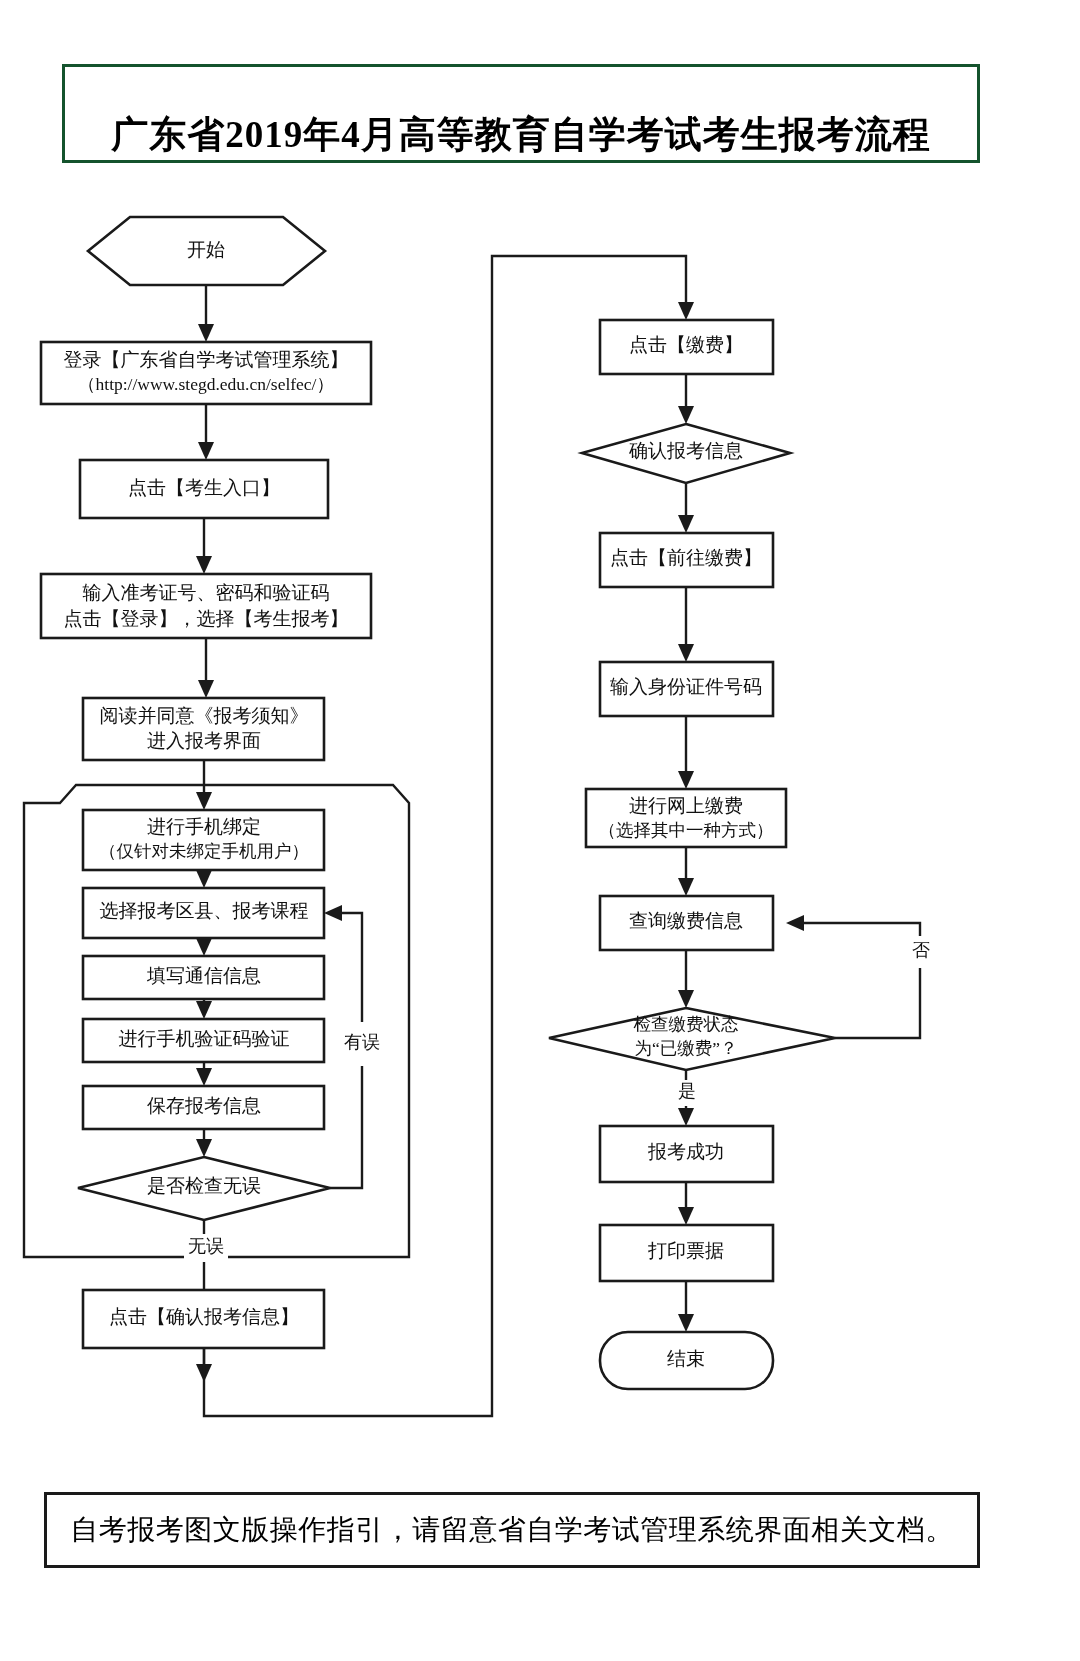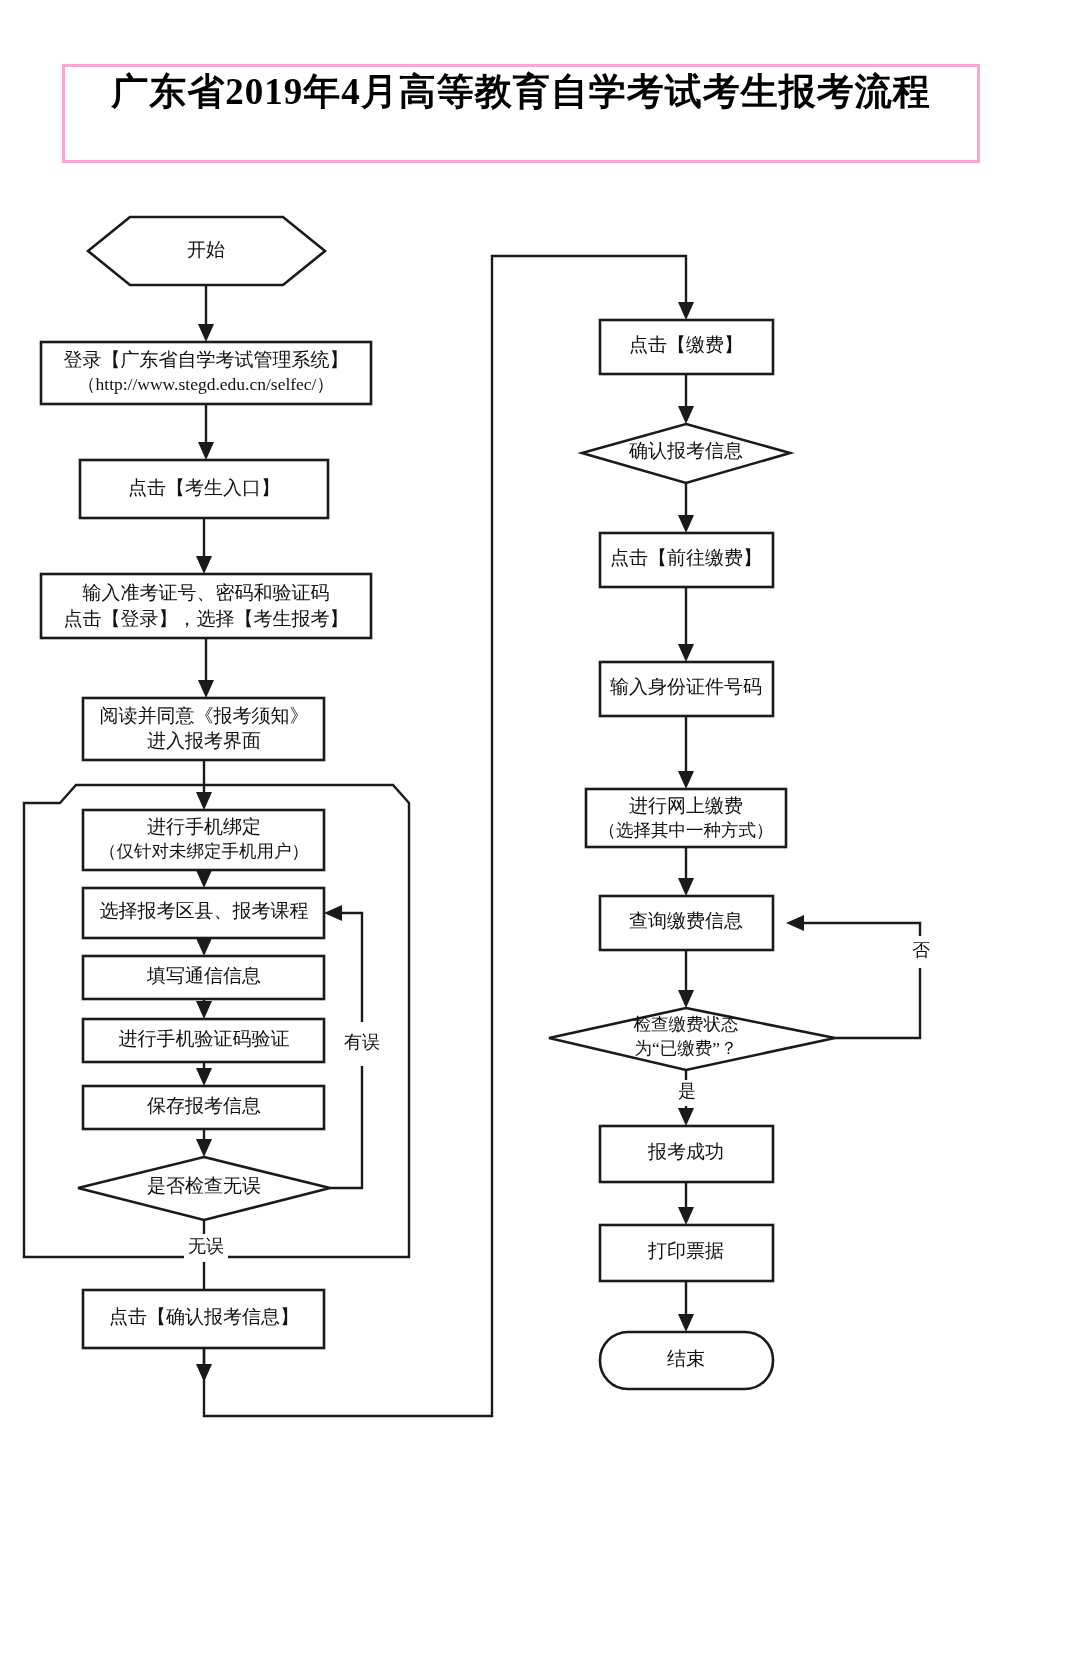--- a/index.html
+++ b/index.html
@@ -22,24 +22,24 @@
     background: #ffffff;
   }
 
   
   .title-box {
     position: absolute;
     left: 62px;
     top: 64px;
     width: 918px;
     height: 99px;
-    border: 3px solid #f9a8d4;
+    border: 3px solid #14532d;
     box-sizing: border-box;
     display: flex;
-    align-items: flex-start;
+    align-items: flex-end;
     justify-content: center;
     background: #ffffff;
   }
   .title-text {
     font-size: 37px;
     font-weight: bold;
     letter-spacing: 1px;
     font-family: "Liberation Serif", "DejaVu Serif", serif;
     white-space: nowrap;
   }
@@ -342,14 +342,17 @@
       <polygon class="arrowhead" points="686,1332 678,1314 694,1314"></polygon>
     </g>
 
     <g>
       <rect class="shape" x="600" y="1332" width="173" height="57" rx="28" ry="28"></rect>
       <text class="node-label" x="686" y="1361">结束</text>
     </g>
 
   </svg>
 
+  <div class="footer-box">
+    <div class="footer-text">自考报考图文版操作指引，请留意省自学考试管理系统界面相关文档。</div>
+  </div>
 
 </div>
 
 </body></html>

